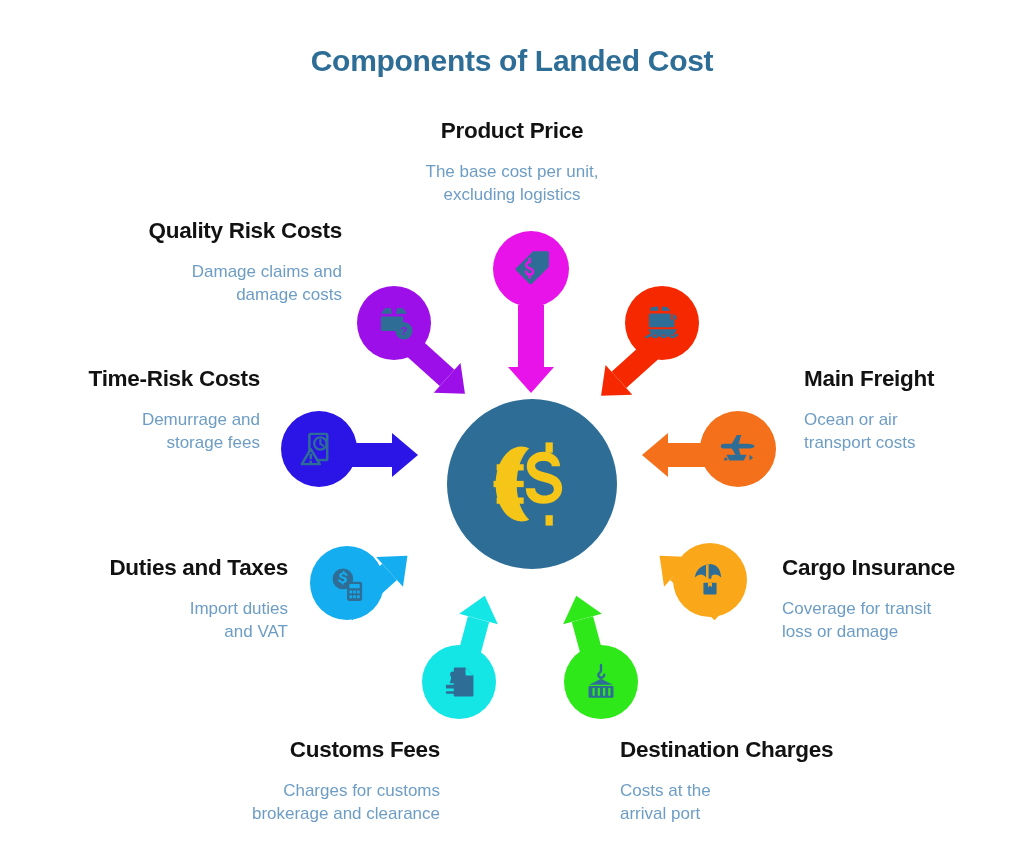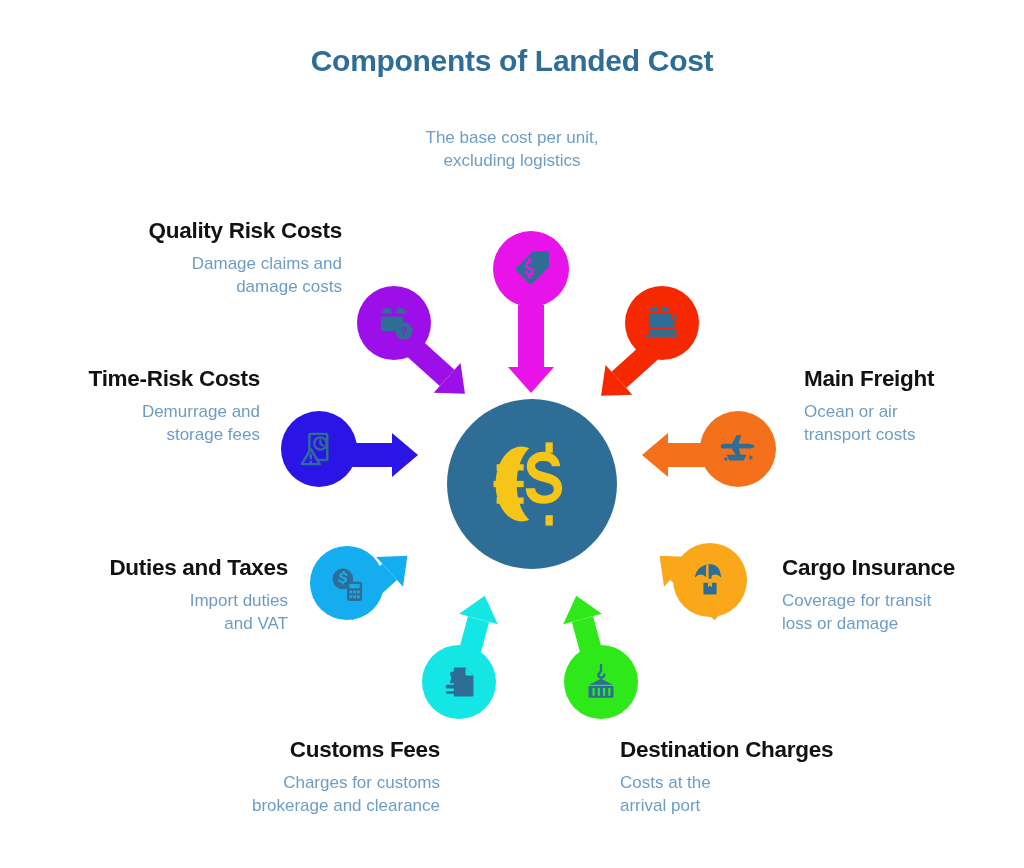--- a/index.html
+++ b/index.html
@@ -40,21 +40,21 @@
     font-weight: bold;
     color: #121212;
     line-height: 1.16;
     letter-spacing: -0.3px;
     white-space: nowrap;
   }
   .node-label .n-desc {
     font-size: 17px;
     color: #6D9DC5;
     line-height: 1.33;
-    margin-top: 9px;
+    margin-top: 17px;
     white-space: pre-line;
   }
   .align-left  { text-align: left; }
   .align-right { text-align: right; }
 
   
   #hub {
     position: absolute;
     left: 447px;
     top: 399px;
@@ -265,20 +265,21 @@
       <path d="M20 10h22a2 2 0 0 1 2 2v34a2 2 0 0 1-2 2H20a2 2 0 0 1-2-2V12a2 2 0 0 1 2-2z" fill="none" stroke="#2E6E96" stroke-width="3.6"></path>
       <circle cx="34" cy="24" r="9" fill="none" stroke="#2E6E96" stroke-width="3.4"></circle>
       <path d="M34 19v5.5l4 2.5" fill="none" stroke="#2E6E96" stroke-width="3.2" stroke-linecap="round"></path>
       <path d="M20 32l13 22H7z" fill="#2A14E6" stroke="#2E6E96" stroke-width="3.6" stroke-linejoin="round"></path>
       <rect x="18.2" y="39" width="3.6" height="8" fill="#2E6E96"></rect>
       <rect x="18.2" y="49" width="3.6" height="3.6" fill="#2E6E96"></rect>
     </svg>
   </div>
 
   <div class="node-label align-left" style="left:362px; top:118px; width:300px; text-align:center;">
+    <div class="n-title">Product Price</div>
     <div class="n-desc">The base cost per unit,
 excluding logistics</div>
   </div>
 
   <div class="node-label align-right" style="left:42px; top:218px; width:300px;">
     <div class="n-title">Quality Risk Costs</div>
     <div class="n-desc">Damage claims and
 damage costs</div>
   </div>
 

